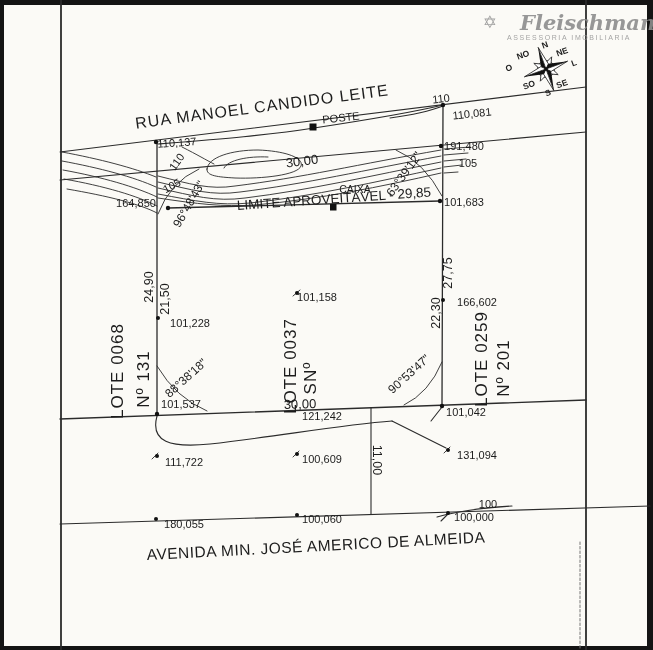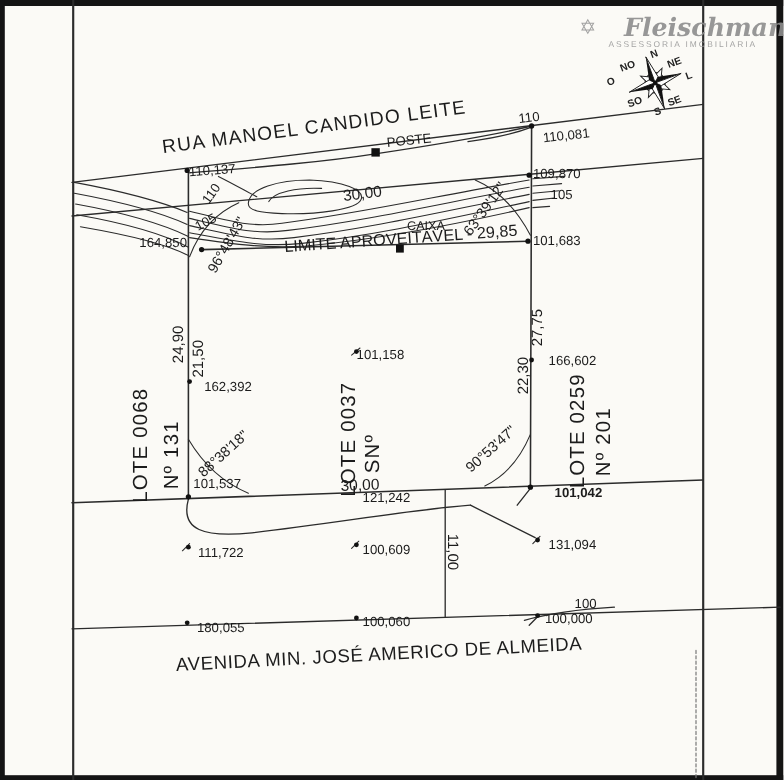--- a/index.html
+++ b/index.html
@@ -187,29 +187,29 @@
   <div class="lbl lot" style="left:117px;top:371px;transform:translate(-50%,-50%) rotate(-90deg);">LOTE 0068</div>
   <div class="lbl lot" style="left:143px;top:379px;transform:translate(-50%,-50%) rotate(-90deg);">Nº 131</div>
   <div class="lbl lot" style="left:290px;top:366px;transform:translate(-50%,-50%) rotate(-90deg);">LOTE 0037</div>
   <div class="lbl lot" style="left:310px;top:378px;transform:translate(-50%,-50%) rotate(-90deg);">SNº</div>
   <div class="lbl lot" style="left:481px;top:359px;transform:translate(-50%,-50%) rotate(-90deg);">LOTE 0259</div>
   <div class="lbl lot" style="left:503px;top:368px;transform:translate(-50%,-50%) rotate(-90deg);">Nº 201</div>
 
   <div class="lbl elev" style="left:177px;top:143px;transform:translate(-50%,-50%) rotate(-4deg);">110,137</div>
   <div class="lbl elev" style="left:441px;top:99px;transform:translate(-50%,-50%) rotate(-6deg);">110</div>
   <div class="lbl elev" style="left:472px;top:114px;transform:translate(-50%,-50%) rotate(-6deg);">110,081</div>
-  <div class="lbl elev" style="left:464px;top:146px;transform:translate(-50%,-50%);">109,870</div>
+  <div class="lbl elev" style="left:464px;top:146px;transform:translate(-50%,-50%);">191,480</div>
   <div class="lbl elev" style="left:136px;top:203px;transform:translate(-50%,-50%);">164,850</div>
   <div class="lbl elev" style="left:464px;top:202px;transform:translate(-50%,-50%);">101,683</div>
-  <div class="lbl elev" style="left:190px;top:323px;transform:translate(-50%,-50%);">162,392</div>
+  <div class="lbl elev" style="left:190px;top:323px;transform:translate(-50%,-50%);">101,228</div>
   <div class="lbl elev" style="left:317px;top:297px;transform:translate(-50%,-50%);">101,158</div>
   <div class="lbl elev" style="left:477px;top:302px;transform:translate(-50%,-50%);">166,602</div>
   <div class="lbl elev" style="left:181px;top:404px;transform:translate(-50%,-50%);">101,537</div>
   <div class="lbl elev" style="left:322px;top:416px;transform:translate(-50%,-50%);">121,242</div>
-  <div class="lbl elev" style="left:482px;top:412px;transform:translate(-50%,-50%);font-weight:bold;">101,042</div>
+  <div class="lbl elev" style="left:466px;top:412px;transform:translate(-50%,-50%);">101,042</div>
   <div class="lbl elev" style="left:184px;top:462px;transform:translate(-50%,-50%);">111,722</div>
   <div class="lbl elev" style="left:322px;top:459px;transform:translate(-50%,-50%);">100,609</div>
   <div class="lbl elev" style="left:477px;top:455px;transform:translate(-50%,-50%);">131,094</div>
   <div class="lbl elev" style="left:184px;top:524px;transform:translate(-50%,-50%);">180,055</div>
   <div class="lbl elev" style="left:322px;top:519px;transform:translate(-50%,-50%);">100,060</div>
   <div class="lbl elev" style="left:474px;top:517px;transform:translate(-50%,-50%);">100,000</div>
 
   <div class="lbl contour" style="left:177px;top:162px;transform:translate(-50%,-50%) rotate(-55deg);">110</div>
   <div class="lbl contour" style="left:172px;top:186px;transform:translate(-50%,-50%) rotate(-28deg);">105</div>
   <div class="lbl contour" style="left:468px;top:163px;transform:translate(-50%,-50%);">105</div>

